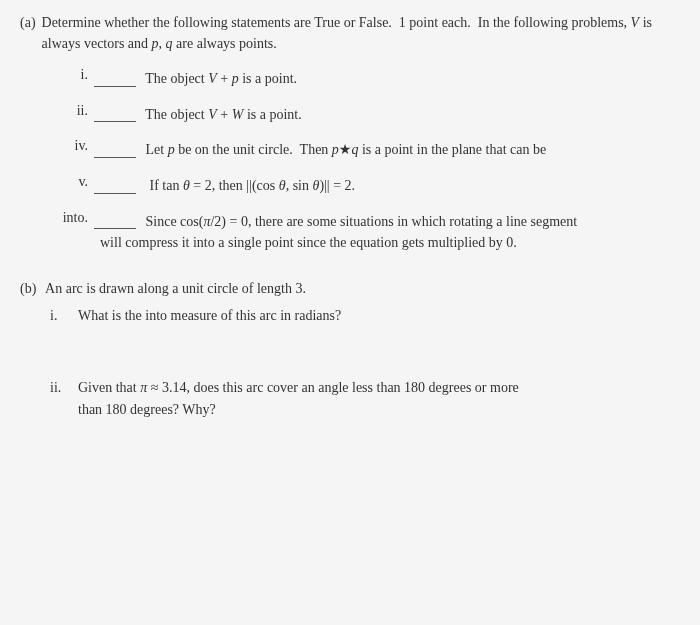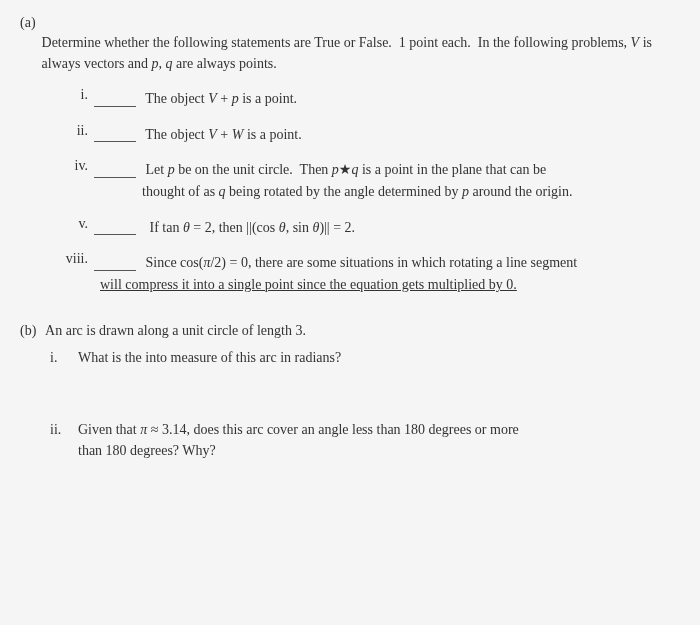--- a/index.html
+++ b/index.html
@@ -37,21 +37,20 @@
     }
 
     .part-label {
       margin-right: 6px;
       font-weight: normal;
       white-space: nowrap;
     }
 
     .part-text {
       line-height: 1.5;
-      margin-top: 20px;
     }
 
     .items-list {
       padding-left: 30px;
     }
 
     .item {
       display: flex;
       align-items: flex-start;
       margin-bottom: 10px;
@@ -154,42 +153,41 @@
           The object <span class="math">V</span> + <span class="math">W</span> is a point.
         </span>
       </div>
 
 
       <div class="item">
         <span class="item-label">iv.</span>
         <span class="item-content">
           <span class="item-blank">&nbsp;</span>
           Let <span class="math">p</span> be on the unit circle.&nbsp; Then <span class="math">p</span>★<span class="math">q</span> is a point in the plane that can be<br>
-          <span style="padding-left: 48px; display: inline-block;">thought of as <span class="math">q</span> being rotated by the angle determined by <span class="math">p</span> around the origin.</span>
         </span>
       </div>
 
       <div class="item">
         <span class="item-label">v.</span>
         <span class="item-content">
           <span class="cursor-area" style="display:inline-block; position:relative; width:48px; margin-right:4px; vertical-align:bottom;">
             <span class="item-blank" style="width:42px;">&nbsp;</span>
           </span>
           If tan <span class="math">θ</span> = 2, then ||(cos <span class="math">θ</span>, sin <span class="math">θ</span>)|| = 2.
         </span>
       </div>
 
 
 
       <div class="item">
-        <span class="item-label">viii.</span>
+        <span class="item-label">into.</span>
         <span class="item-content">
           <span class="item-blank">&nbsp;</span>
           Since cos(<span class="math">π</span>/2) = 0, there are some situations in which rotating a line segment<br>
-          <span style="padding-left: 6px; display: inline-block; text-decoration: underline;">will compress it into a single point since the equation gets multiplied by 0.</span>
+          <span style="padding-left: 6px; display: inline-block;">will compress it into a single point since the equation gets multiplied by 0.</span>
         </span>
       </div>
 
     </div>
   </div>
 
   <div class="part-b">
     <div class="part-b-header">
       <span class="part-label" style="margin-right:6px;">(b)</span>
       <span>An arc is drawn along a unit circle of length 3.</span>

